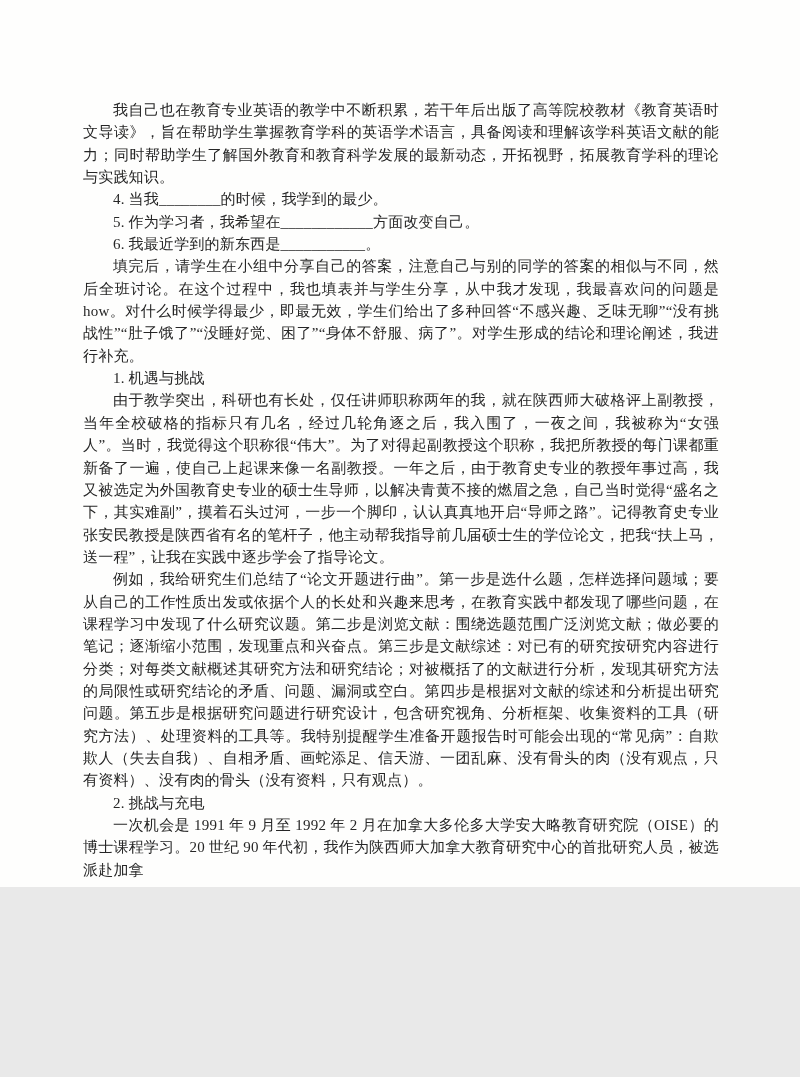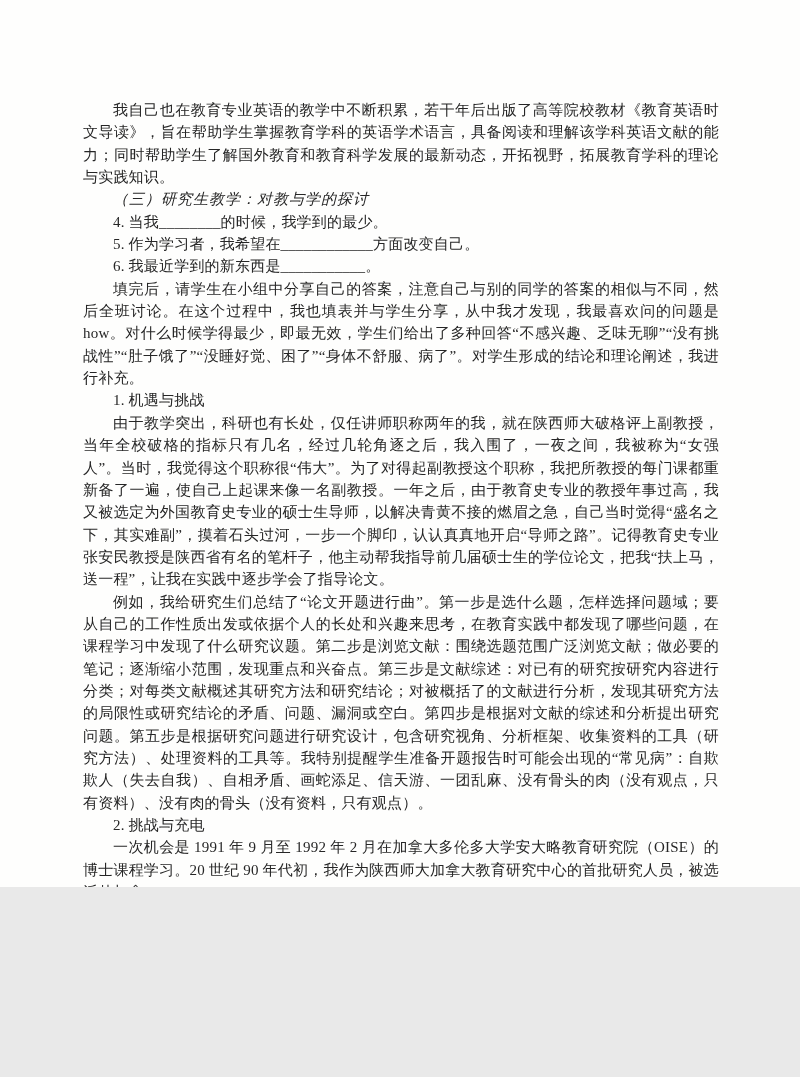--- a/index.html
+++ b/index.html
@@ -52,21 +52,20 @@
     letter-spacing: 2px;
     color: #2d2d2d;
   }
 </style>
 </head>
 <body>
 
 <div class="page">
   <div class="content">
     <p>我自己也在教育专业英语的教学中不断积累，若干年后出版了高等院校教材《教育英语时文导读》，旨在帮助学生掌握教育学科的英语学术语言，具备阅读和理解该学科英语文献的能力；同时帮助学生了解国外教育和教育科学发展的最新动态，开拓视野，拓展教育学科的理论与实践知识。</p>
-    <p class="kai-heading">（三）研究生教学：对教与学的探讨</p>
     <p class="blank-item">4. 当我________的时候，我学到的最少。</p>
     <p class="blank-item">5. 作为学习者，我希望在____________方面改变自己。</p>
     <p class="blank-item">6. 我最近学到的新东西是___________。</p>
     <p>填完后，请学生在小组中分享自己的答案，注意自己与别的同学的答案的相似与不同，然后全班讨论。在这个过程中，我也填表并与学生分享，从中我才发现，我最喜欢问的问题是 how。对什么时候学得最少，即最无效，学生们给出了多种回答“不感兴趣、乏味无聊”“没有挑战性”“肚子饿了”“没睡好觉、困了”“身体不舒服、病了”。对学生形成的结论和理论阐述，我进行补充。</p>
     <p class="num-heading">1. 机遇与挑战</p>
     <p>由于教学突出，科研也有长处，仅任讲师职称两年的我，就在陕西师大破格评上副教授，当年全校破格的指标只有几名，经过几轮角逐之后，我入围了，一夜之间，我被称为“女强人”。当时，我觉得这个职称很“伟大”。为了对得起副教授这个职称，我把所教授的每门课都重新备了一遍，使自己上起课来像一名副教授。一年之后，由于教育史专业的教授年事过高，我又被选定为外国教育史专业的硕士生导师，以解决青黄不接的燃眉之急，自己当时觉得“盛名之下，其实难副”，摸着石头过河，一步一个脚印，认认真真地开启“导师之路”。记得教育史专业张安民教授是陕西省有名的笔杆子，他主动帮我指导前几届硕士生的学位论文，把我“扶上马，送一程”，让我在实践中逐步学会了指导论文。</p>
     <p>例如，我给研究生们总结了“论文开题进行曲”。第一步是选什么题，怎样选择问题域；要从自己的工作性质出发或依据个人的长处和兴趣来思考，在教育实践中都发现了哪些问题，在课程学习中发现了什么研究议题。第二步是浏览文献：围绕选题范围广泛浏览文献；做必要的笔记；逐渐缩小范围，发现重点和兴奋点。第三步是文献综述：对已有的研究按研究内容进行分类；对每类文献概述其研究方法和研究结论；对被概括了的文献进行分析，发现其研究方法的局限性或研究结论的矛盾、问题、漏洞或空白。第四步是根据对文献的综述和分析提出研究问题。第五步是根据研究问题进行研究设计，包含研究视角、分析框架、收集资料的工具（研究方法）、处理资料的工具等。我特别提醒学生准备开题报告时可能会出现的“常见病”：自欺欺人（失去自我）、自相矛盾、画蛇添足、信天游、一团乱麻、没有骨头的肉（没有观点，只有资料）、没有肉的骨头（没有资料，只有观点）。</p>
     <p class="num-heading">2. 挑战与充电</p>
     <p>一次机会是 1991 年 9 月至 1992 年 2 月在加拿大多伦多大学安大略教育研究院（OISE）的博士课程学习。20 世纪 90 年代初，我作为陕西师大加拿大教育研究中心的首批研究人员，被选派赴加拿</p>
   </div>

